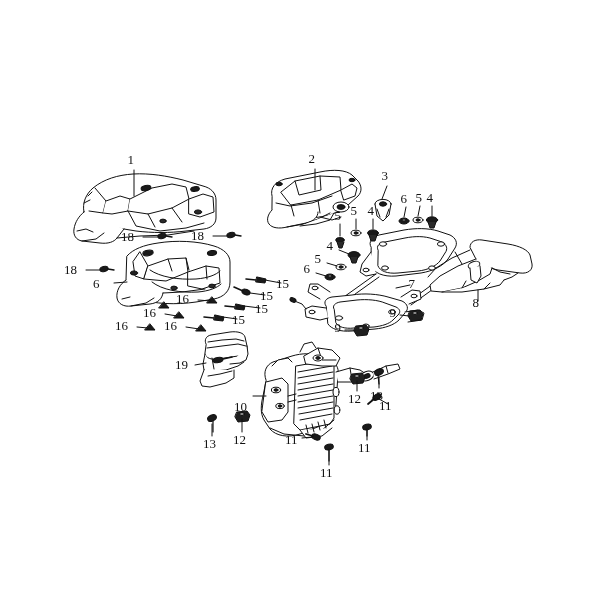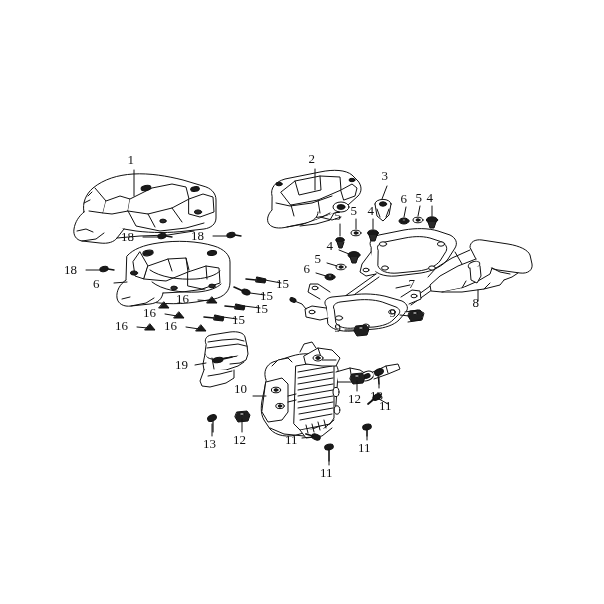--- a/index.html
+++ b/index.html
@@ -446,21 +446,21 @@
       <div class="lbl" style="left: 367.5px; top: 204px; font-size: 13px; color: rgb(17, 17, 17);">4</div>
       <div class="lbl" style="left: 350.5px; top: 204px; font-size: 13px; color: rgb(17, 17, 17);">5</div>
       <div class="lbl" style="left: 334.5px; top: 209px; font-size: 13px; color: rgb(17, 17, 17);">5</div>
       <div class="lbl" style="left: 326.5px; top: 239px; font-size: 13px; color: rgb(17, 17, 17);">4</div>
       <div class="lbl" style="left: 314.5px; top: 252px; font-size: 13px; color: rgb(17, 17, 17);">5</div>
       <div class="lbl" style="left: 303.5px; top: 262px; font-size: 13px; color: rgb(17, 17, 17);">6</div>
       <div class="lbl" style="left: 408.5px; top: 277px; font-size: 13px; color: rgb(17, 17, 17);">7</div>
       <div class="lbl" style="left: 472.5px; top: 296px; font-size: 13px; color: rgb(17, 17, 17);">8</div>
       <div class="lbl" style="left: 389.5px; top: 306px; font-size: 13px; color: rgb(17, 17, 17);">9</div>
       <div class="lbl" style="left: 334.5px; top: 321px; font-size: 13px; color: rgb(17, 17, 17);">9</div>
-      <div class="lbl" style="left: 234px; top: 382px; font-size: 13px; color: rgb(17, 17, 17);">10</div>
+      <div class="lbl" style="left: 234px; top: 400px; font-size: 13px; color: rgb(17, 17, 17);">10</div>
       <div class="lbl" style="left: 379px; top: 399px; font-size: 13px; color: rgb(17, 17, 17);">11</div>
       <div class="lbl" style="left: 285px; top: 433px; font-size: 13px; color: rgb(17, 17, 17);">11</div>
       <div class="lbl" style="left: 358px; top: 441px; font-size: 13px; color: rgb(17, 17, 17);">11</div>
       <div class="lbl" style="left: 320px; top: 466px; font-size: 13px; color: rgb(17, 17, 17);">11</div>
       <div class="lbl" style="left: 348px; top: 392px; font-size: 13px; color: rgb(17, 17, 17);">12</div>
       <div class="lbl" style="left: 233px; top: 433px; font-size: 13px; color: rgb(17, 17, 17);">12</div>
       <div class="lbl" style="left: 370px; top: 389px; font-size: 13px; color: rgb(17, 17, 17);">13</div>
       <div class="lbl" style="left: 203px; top: 437px; font-size: 13px; color: rgb(17, 17, 17);">13</div>
       <div class="lbl" style="left: 175px; top: 358px; font-size: 13px; color: rgb(17, 17, 17);">19</div>
       <div class="lbl" style="left: 276px; top: 277px; font-size: 13px; color: rgb(17, 17, 17);">15</div>

